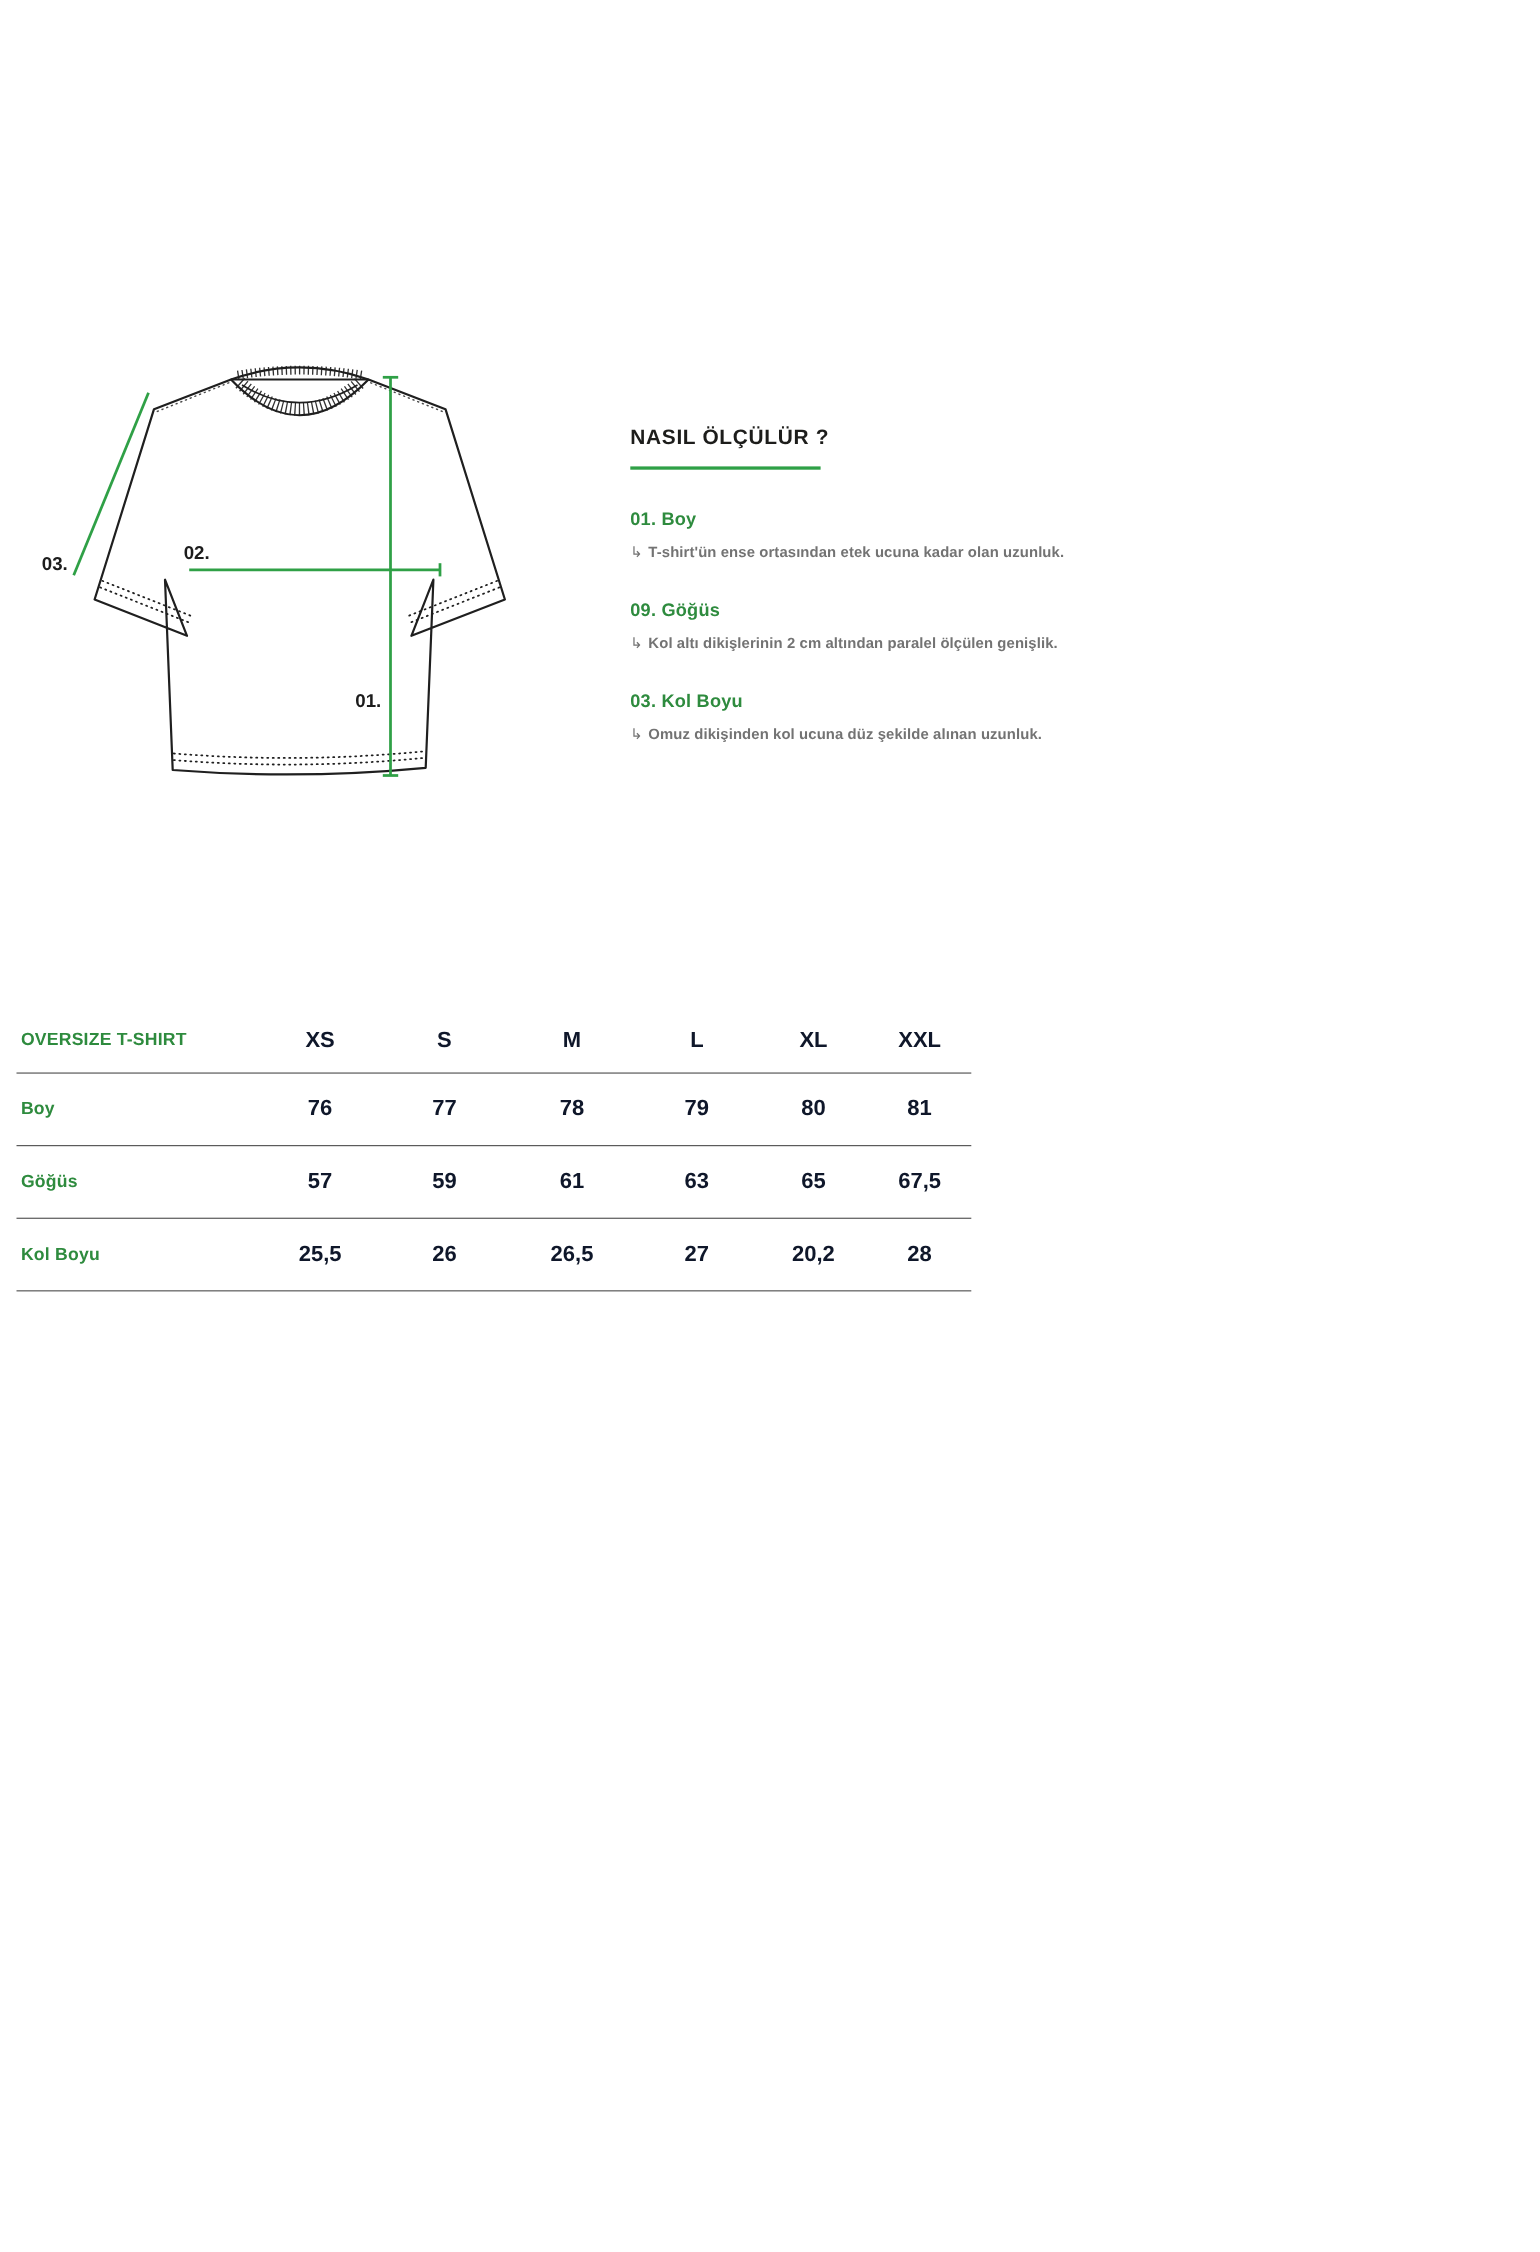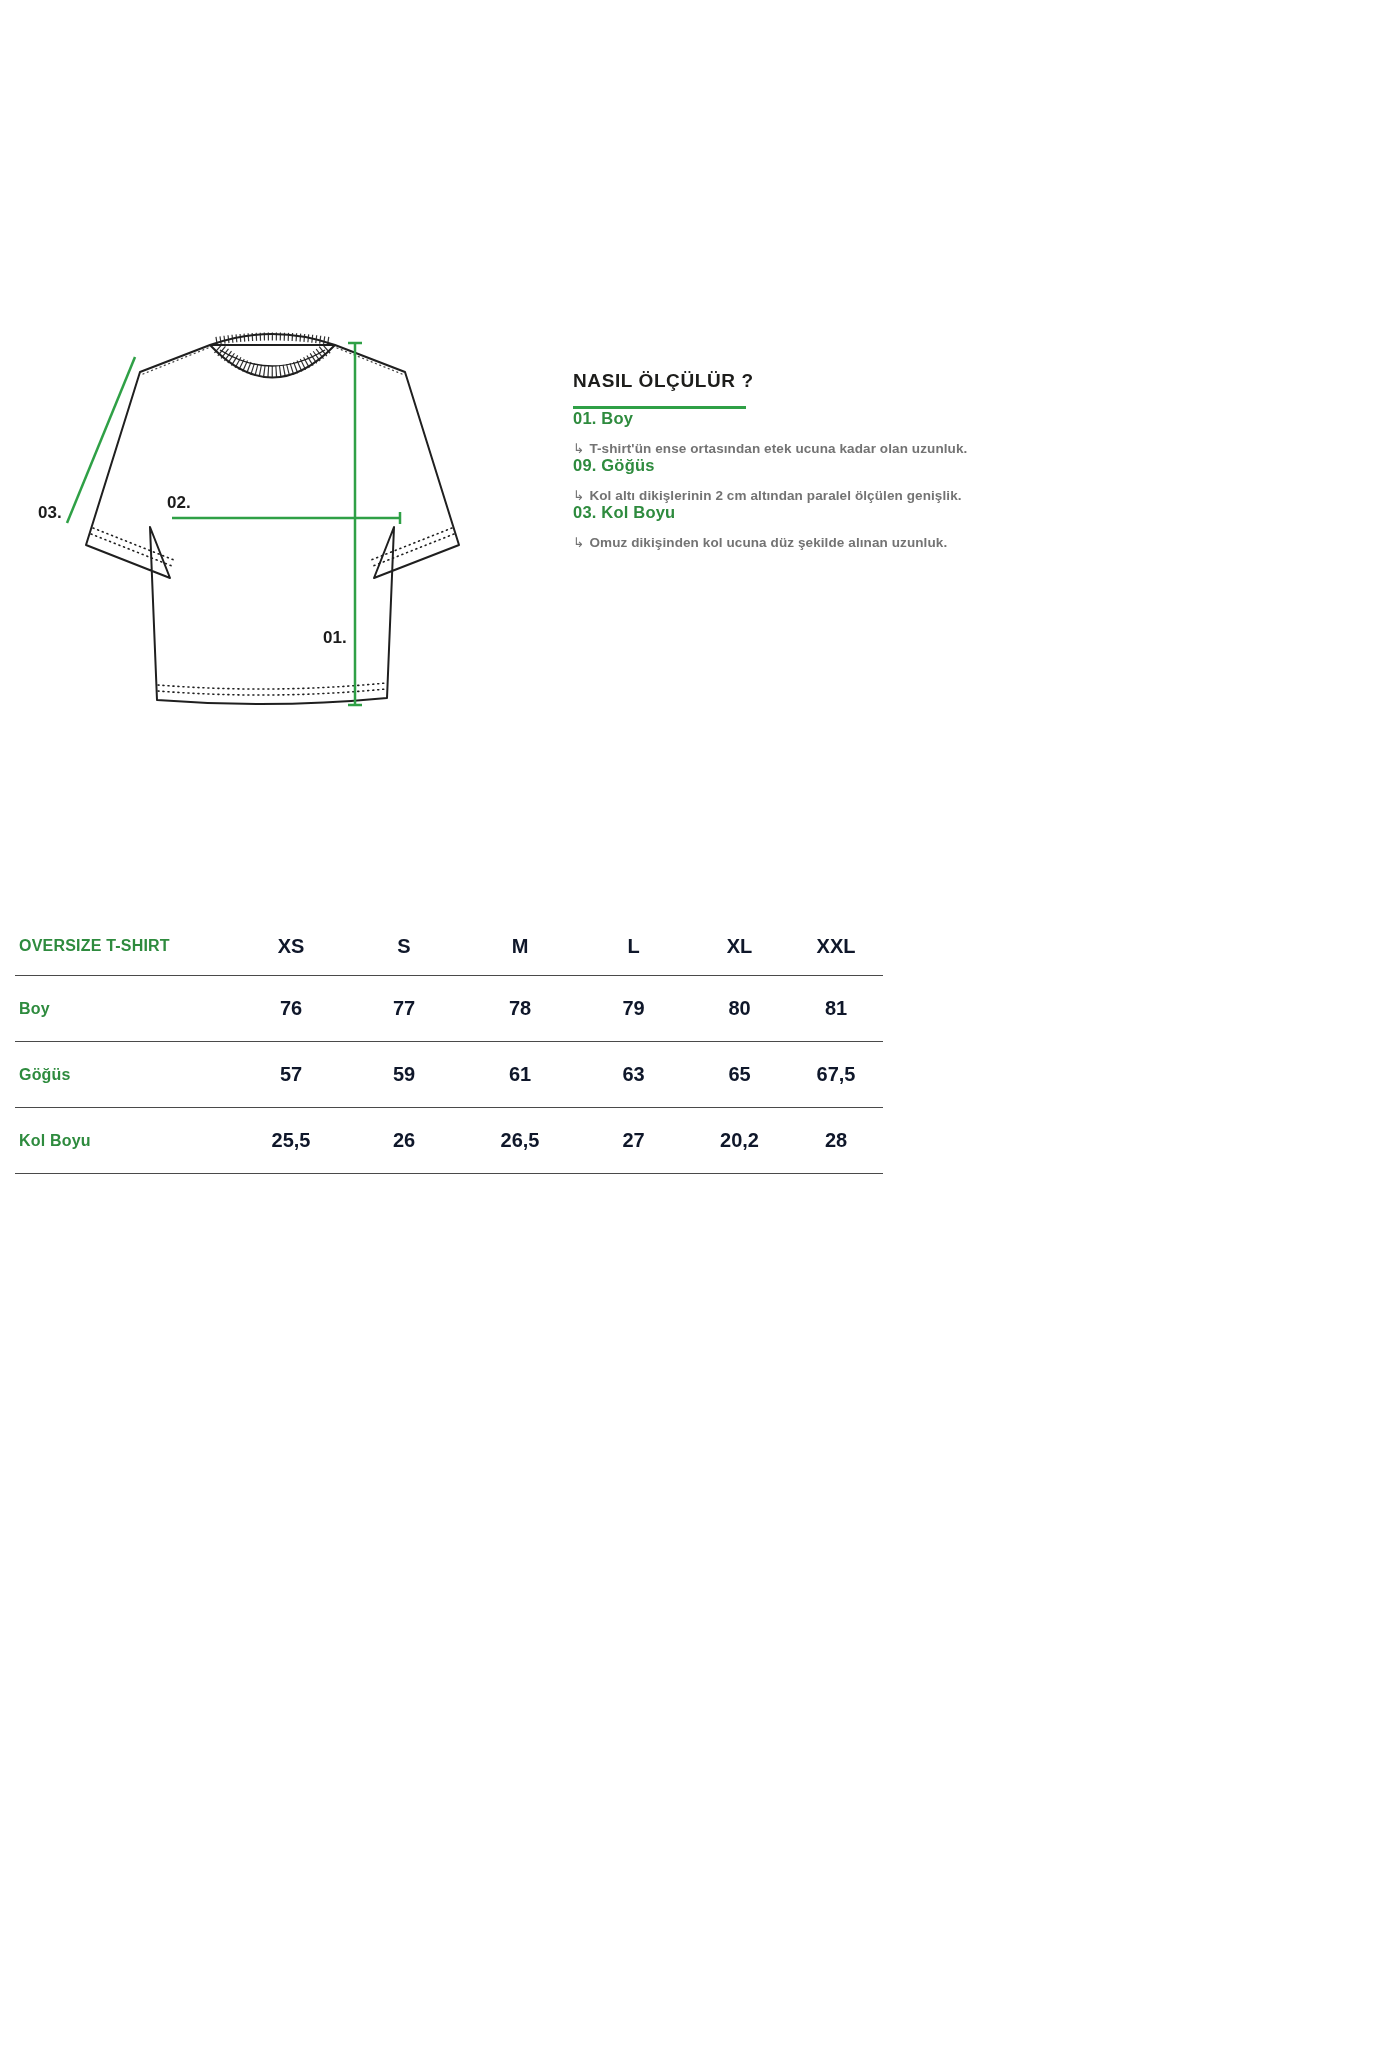--- a/index.html
+++ b/index.html
@@ -16,24 +16,24 @@
   .diagram-svg{position:absolute;left:30px;top:310px;}
   .tee{fill:#ffffff;stroke:#1f1f1f;stroke-width:2;stroke-linejoin:round;}
   .tee-line{fill:none;stroke:#1f1f1f;stroke-width:2;}
   .tee-thin{fill:none;stroke:#1f1f1f;stroke-width:1.4;}
   .rib{fill:none;stroke:#1f1f1f;stroke-dasharray:1.2 2.8;opacity:.92;}
   .stitch{fill:none;stroke:#1f1f1f;stroke-width:1.6;stroke-dasharray:1 4;stroke-linecap:round;}
   .stitch-faint{fill:none;stroke:#2a2a2a;stroke-width:1.3;stroke-dasharray:1 3.6;stroke-linecap:round;opacity:.85;}
   .measure{fill:none;stroke:var(--line);stroke-width:2.5;}
   .m-label{font-size:17px;font-weight:600;fill:#1c1c1c;}
   
-  .howto{position:absolute;left:573px;top:370px;width:430px;}
+  .howto{position:absolute;left:573px;top:388px;width:430px;}
   .howto-title{margin:0;font-size:19px;font-weight:700;letter-spacing:.6px;color:var(--ink);}
   .howto-underline{width:173px;height:3px;background:var(--line);margin-top:14px;}
-  .howto-item{}
+  .howto-item{margin-top:36px;}
   .howto-item h3{margin:0 0 12px 0;font-size:16.5px;font-weight:700;color:var(--accent);letter-spacing:.2px;}
   .howto-item p{margin:0;font-size:13.5px;font-weight:600;color:#737373;letter-spacing:.1px;}
   .arrow{margin-right:5px;font-weight:400;}
   
   .size-table{position:absolute;left:15px;top:917px;width:868px;}
   .t-row{
     display:grid;grid-template-columns:222px 108px 118px 114px 113px 99px 94px;
     align-items:center;height:65px;border-bottom:1px solid #4a4a4a;
   }
   .t-head{height:58px;}

